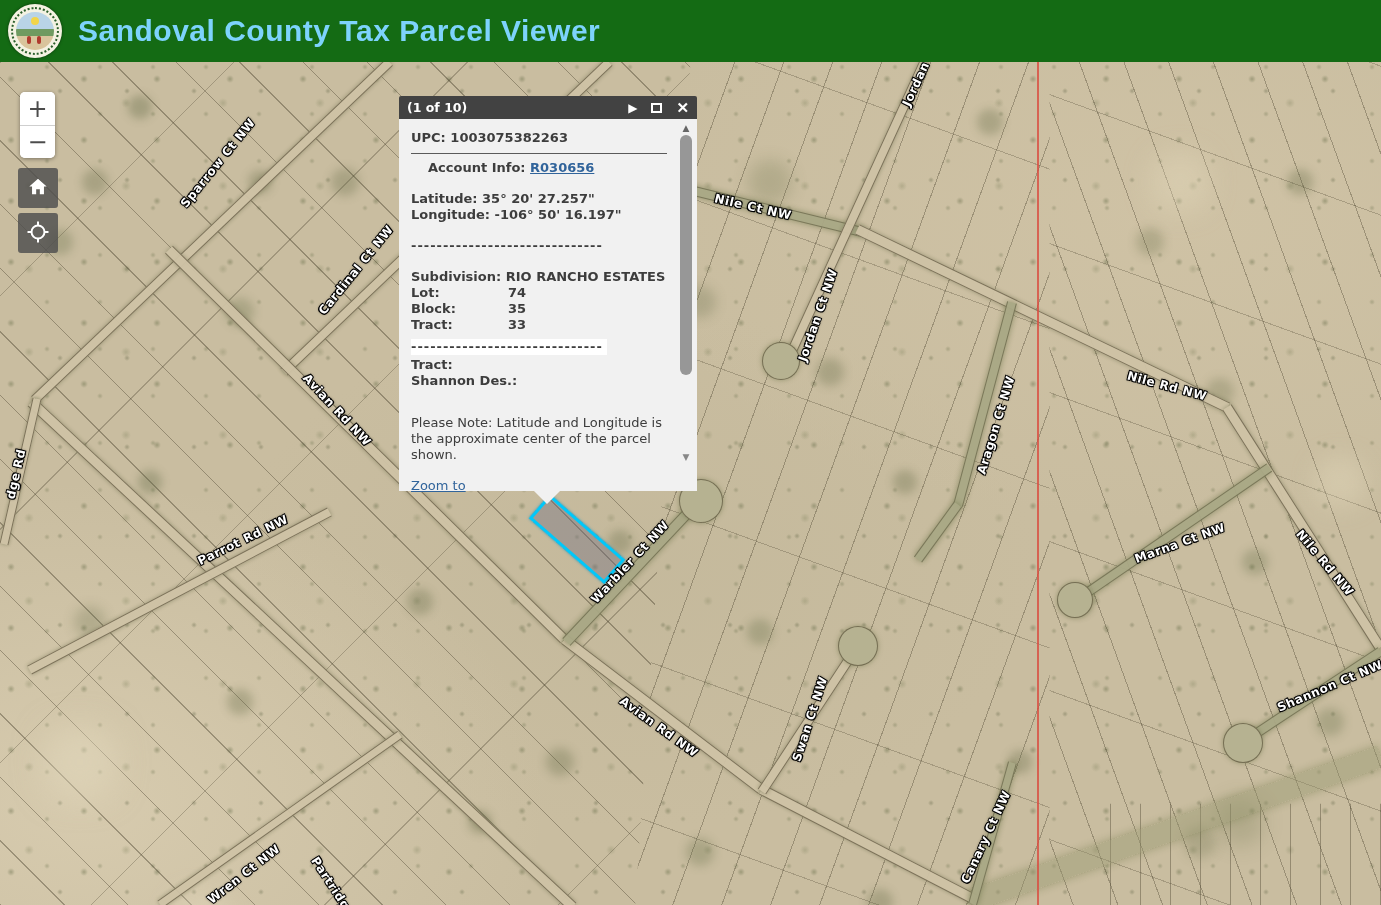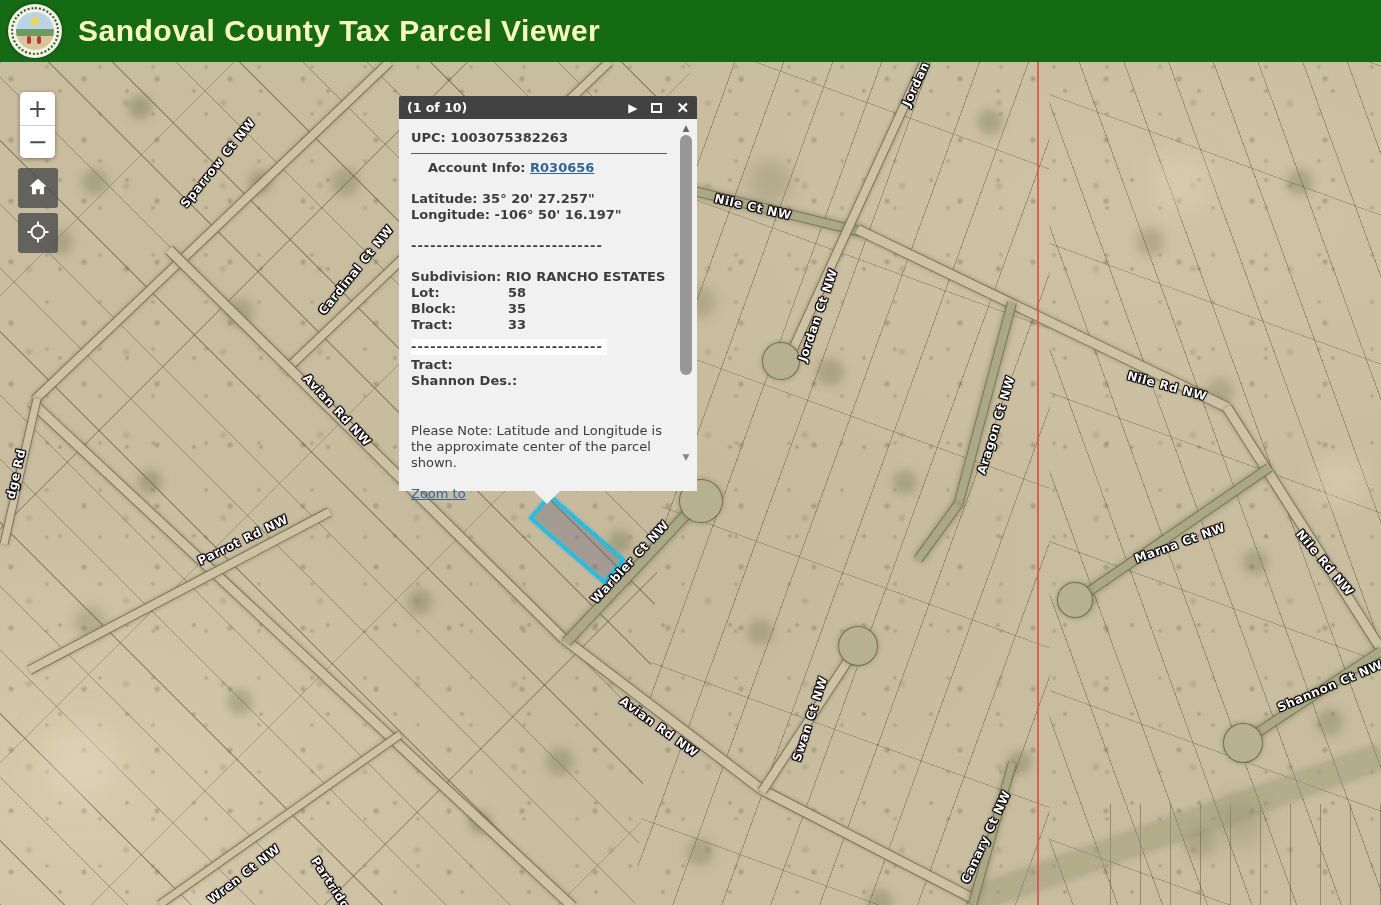--- a/index.html
+++ b/index.html
@@ -15,21 +15,21 @@
   .logo-ring { position:absolute; left:3px; top:3px; width:48px; height:48px; border-radius:50%;
                border:2px dotted #2a5e2a; }
   .logo-inner { position:absolute; left:8px; top:8px; width:38px; height:38px; border-radius:50%;
                 overflow:hidden;
                 background:linear-gradient(#b9d4e6 0 46%, #6f9a60 46% 62%, #d9c49c 62% 100%); }
   .logo-sun { position:absolute; left:15px; top:5px; width:8px; height:8px; border-radius:50%;
               background:#f2d548; }
   .logo-fig { position:absolute; width:4px; height:8px; border-radius:2px; background:#b03a2e; bottom:6px; }
   .logo-fig.f1 { left:11px; } .logo-fig.f2 { left:21px; }
   .app-title { position:absolute; left:78px; top:0; line-height:62px; font-size:30px; font-weight:bold;
-               color:#fef9c3; font-family:"Liberation Sans", sans-serif; letter-spacing:.5px; white-space:nowrap; }
+               color:#7dd3fc; font-family:"Liberation Sans", sans-serif; letter-spacing:.5px; white-space:nowrap; }
 
   
   .map { position:absolute; left:0; top:62px; width:1381px; height:843px; overflow:hidden; cursor:default;
          background:
            radial-gradient(900px 500px at 85% 18%, rgba(216,202,172,.40), transparent 62%),
            radial-gradient(750px 520px at 6% 88%, rgba(226,214,186,.55), transparent 62%),
            radial-gradient(650px 420px at 46% 60%, rgba(188,178,148,.35), transparent 62%),
            #c9bda0; }
   .layer { position:absolute; inset:0; pointer-events:none; }
   .speckle { background-image:
@@ -117,21 +117,21 @@
   .ph-max-glyph { display:inline-block; width:11px; height:10px; border:2px solid #fff; }
   .ph-close { font-size:15px; font-weight:bold; }
   .popup-body { position:relative; height:372px; background:#f1f1f1; padding:11px 30px 8px 12px;
                 font-weight:bold; }
   .p-hr { border:none; border-top:1px solid #5a5a5a; margin:7px 0 6px; }
   .p-account { margin:2px 17px 15px; }
   .p-link { color:#31649b; text-decoration:underline; cursor:pointer; }
   .p-sep { margin:15px 0; letter-spacing:1px; }
   .p-sep.selected { background:#fff; display:inline-block; padding-right:4px; margin:6px 0 2px; }
   .kv .k { display:inline-block; width:97px; }
-  .p-note { font-weight:normal; margin-top:34px; }
+  .p-note { font-weight:normal; margin-top:26px; }
   .p-zoomto { font-weight:normal; margin-top:15px; }
   .p-zoomto a { color:#31649b; text-decoration:underline; cursor:pointer; }
   .popup-pointer { position:absolute; left:134px; bottom:-13px; width:0; height:0;
                    border-left:14px solid transparent; border-right:14px solid transparent;
                    border-top:14px solid #f1f1f1; }
   .sb { position:absolute; right:3px; top:2px; bottom:2px; width:16px; }
   .sb-thumb { position:absolute; left:2px; top:14px; width:12px; height:240px; background:#979797;
               border-radius:7px; cursor:pointer; }
   .sb-arrow { position:absolute; left:2px; width:12px; text-align:center; font-size:9px; color:#666;
               cursor:pointer; line-height:10px; }
@@ -254,21 +254,21 @@
         </button>
     </div>
     <div class="popup-body">
       <div>UPC: 1003075382263</div>
       <hr class="p-hr">
       <div class="p-account"><span>Account Info: </span><a class="p-link">R030656</a></div>
       <div>Latitude: 35° 20' 27.257"</div>
       <div>Longitude: -106° 50' 16.197"</div>
       <div class="p-sep">------------------------------</div>
       <div style="white-space:nowrap;">Subdivision: RIO RANCHO ESTATES</div>
-      <div class="kv"><span class="k">Lot:</span><span class="v">58</span></div>
+      <div class="kv"><span class="k">Lot:</span><span class="v">74</span></div>
       <div class="kv"><span class="k">Block:</span><span class="v">35</span></div>
       <div class="kv"><span class="k">Tract:</span><span class="v">33</span></div>
       <div><span class="p-sep selected">------------------------------</span></div>
       <div>Tract:</div>
       <div>Shannon Des.:</div>
       <div class="p-note">Please Note: Latitude and Longitude is the approximate center of the parcel shown.</div>
       <div class="p-zoomto"><a>Zoom to</a></div>
 
       <div class="sb">
         <div class="sb-arrow sb-up">▲</div>

